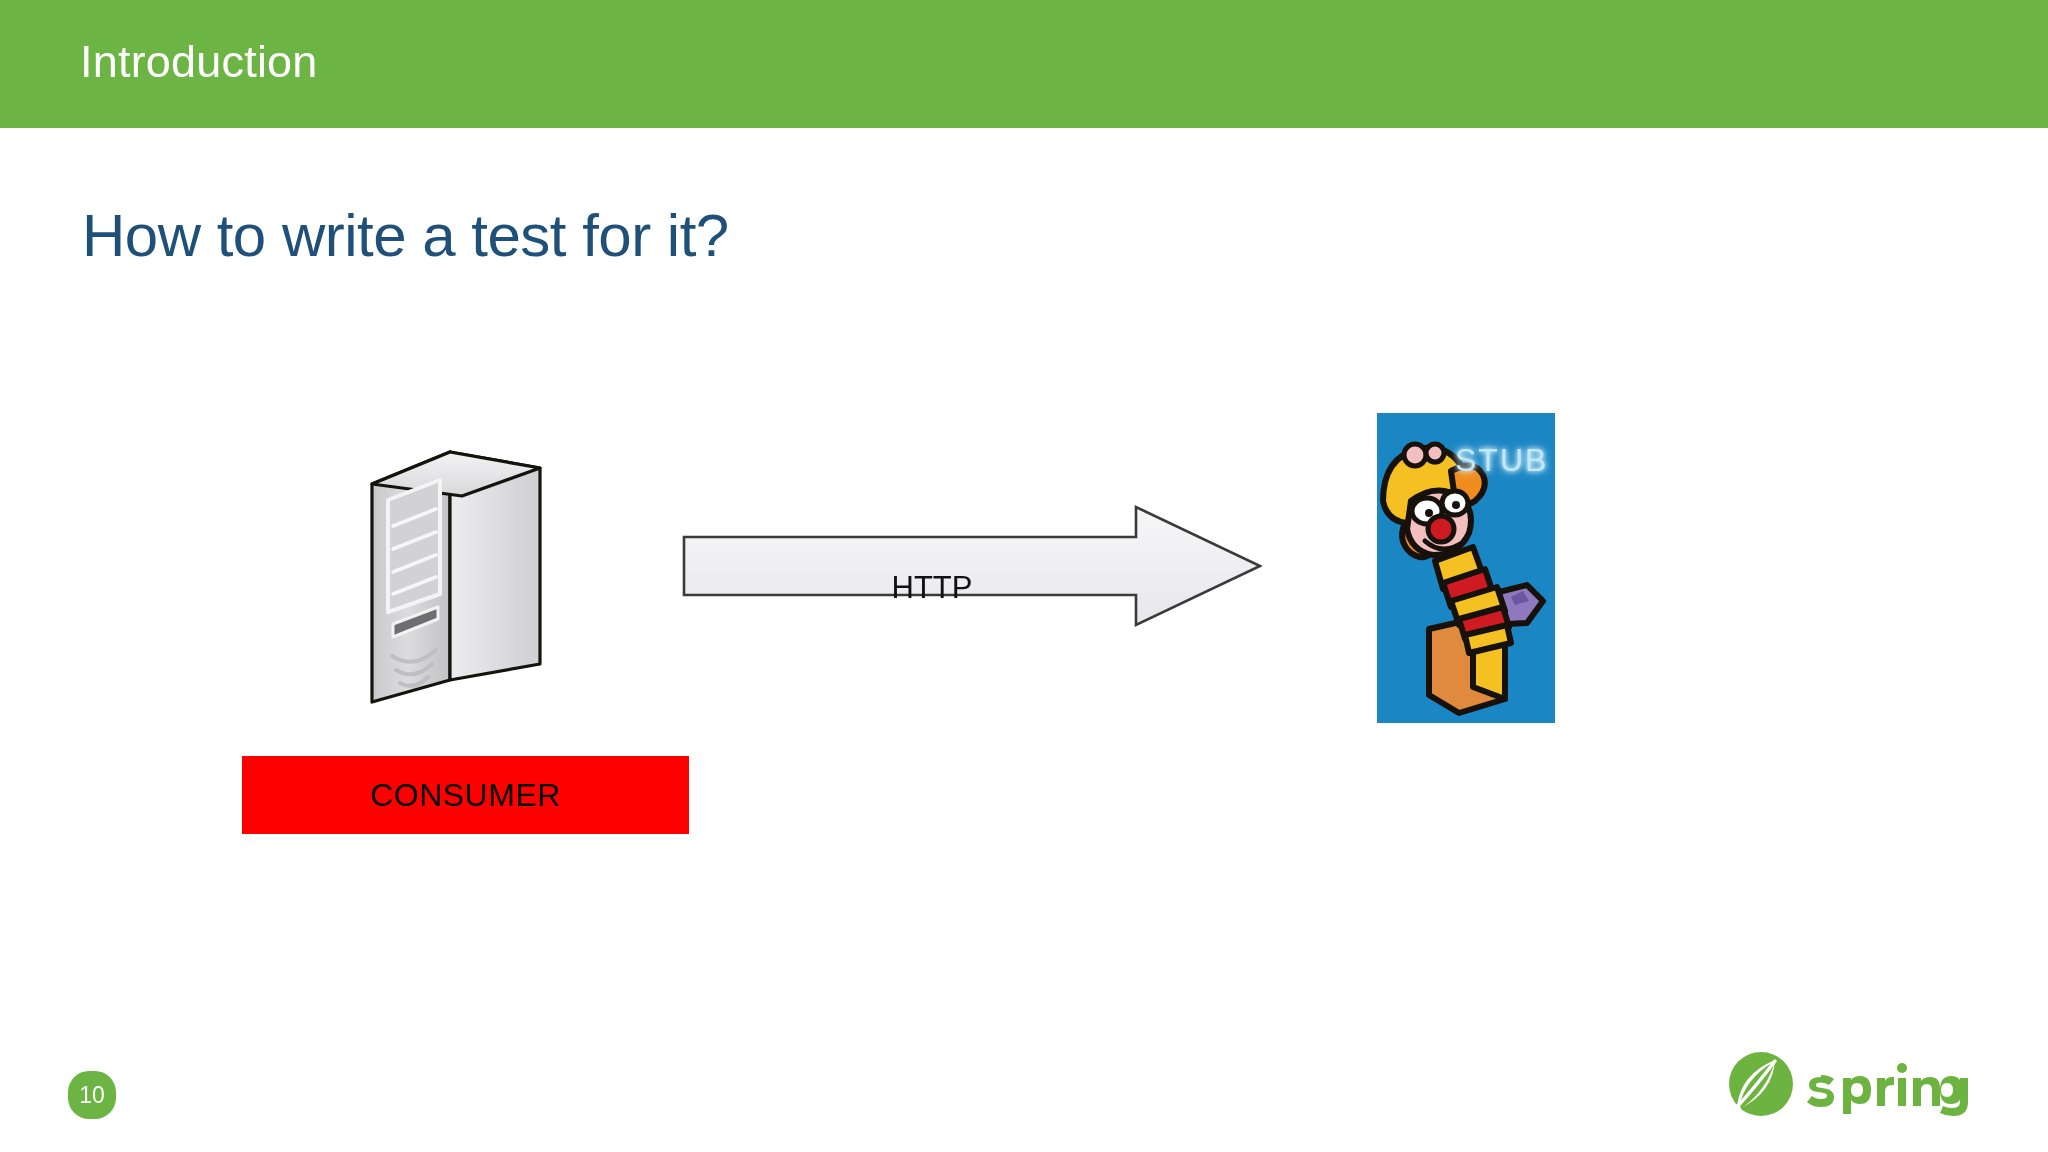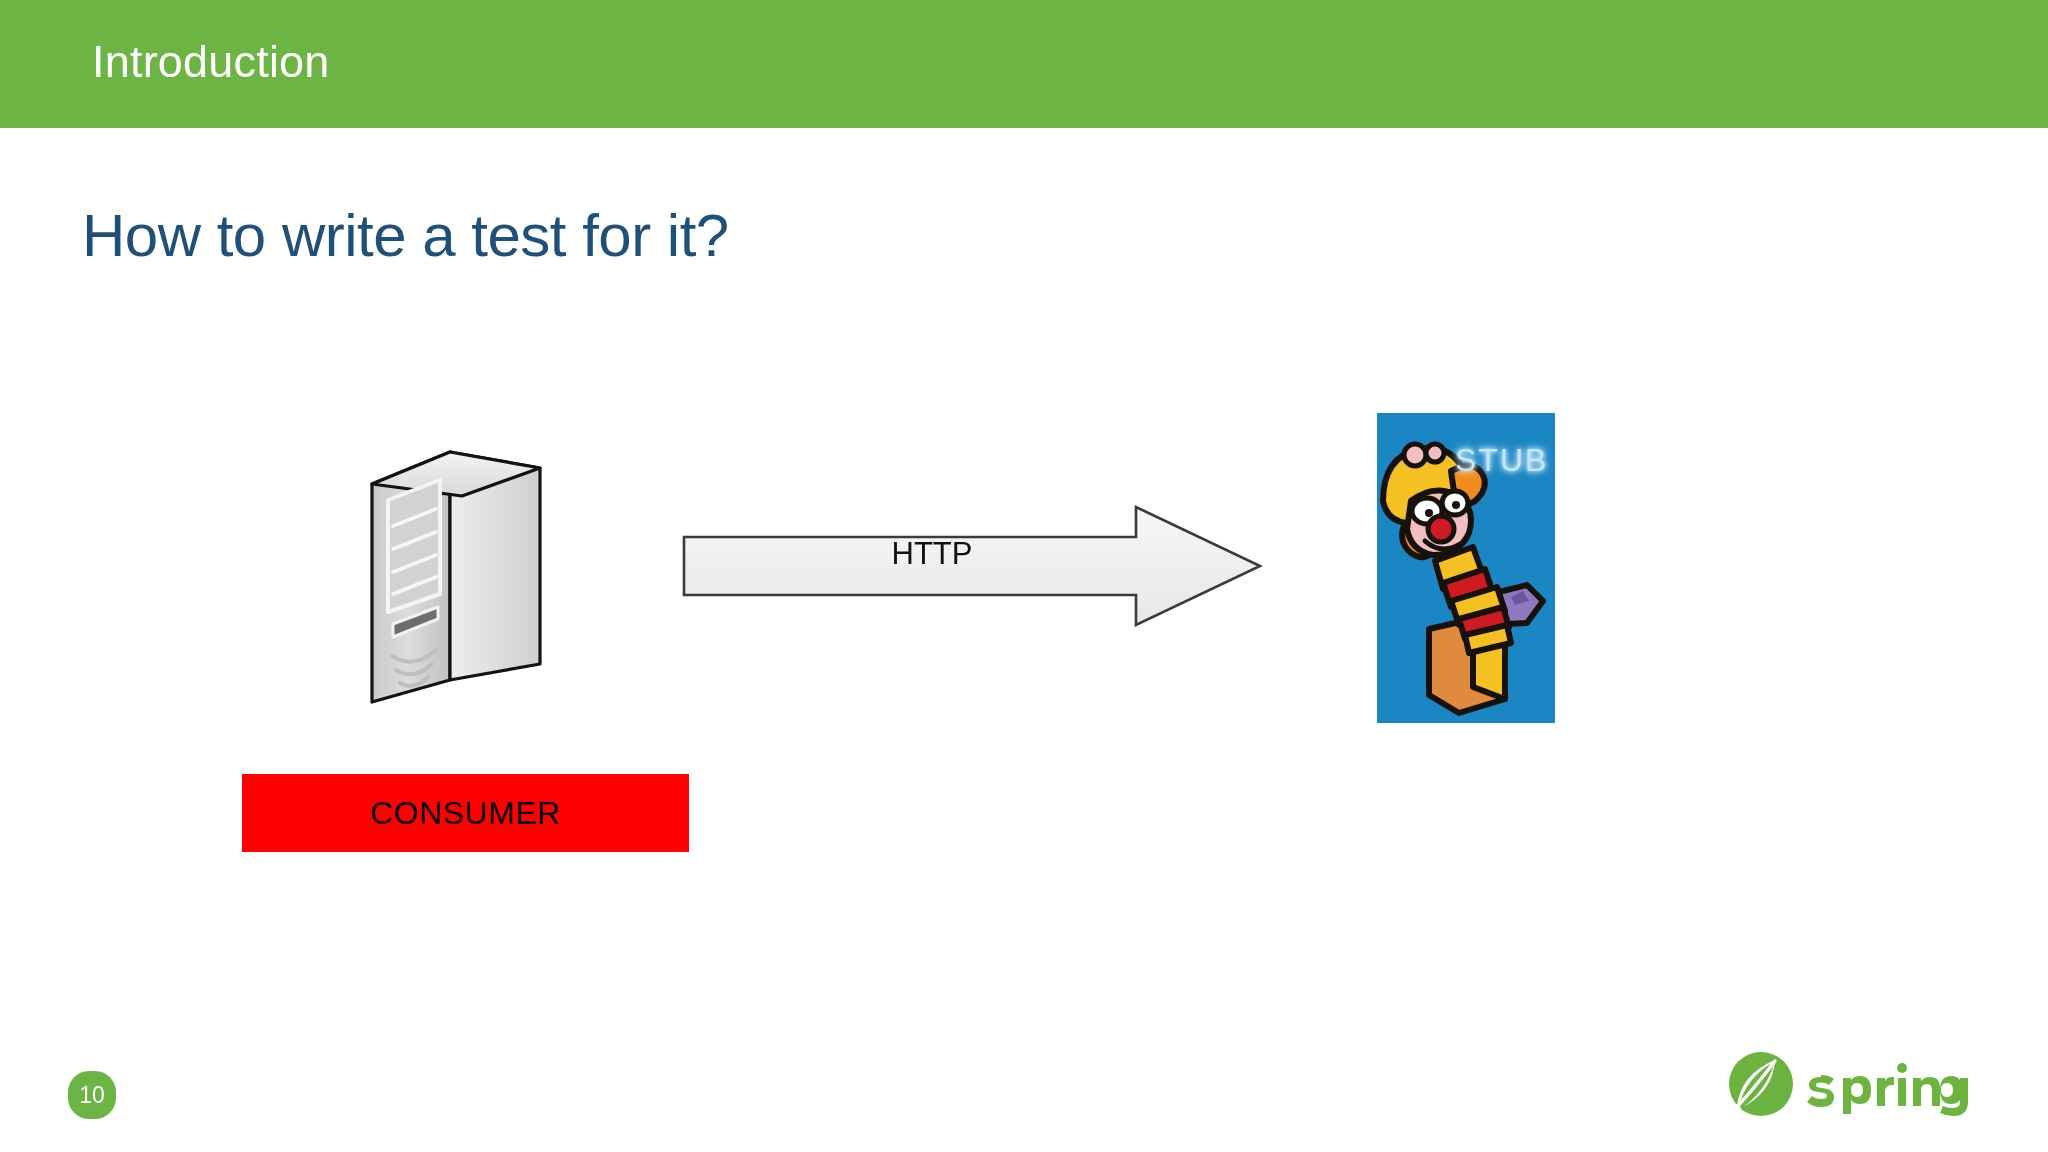--- a/index.html
+++ b/index.html
@@ -31,21 +31,20 @@
   .header-title {
     position: absolute;
     left: 80px;
     top: 34px;
     font-size: 45px;
     line-height: 56px;
     color: #FFFFFF;
     font-weight: 400;
     letter-spacing: 0.2px;
     white-space: nowrap;
-    margin-left: 12px;
   }
 
   
   .slide-heading {
     position: absolute;
     left: 82px;
     top: 200px;
     font-size: 60px;
     line-height: 72px;
     font-weight: normal;
@@ -69,21 +68,21 @@
     position: absolute;
     left: 682px;
     top: 504px;
     width: 580px;
     height: 124px;
   }
   .http-arrow svg { display: block; width: 100%; height: 100%; }
   .http-arrow-label {
     position: absolute;
     left: 682px;
-    top: 536px;
+    top: 570px;
     width: 500px;
     text-align: center;
     font-size: 31px;
     line-height: 36px;
     color: #111111;
     font-weight: 400;
   }
 
   
   .stub-image {
@@ -117,21 +116,21 @@
     align-items: center;
     justify-content: center;
   }
   .label-box .label-text {
     font-size: 32px;
     line-height: 38px;
     color: #000000;
     letter-spacing: 0.5px;
     font-weight: 400;
   }
-  .label-consumer { left: 242px; top: 774px; width: 447px; }
+  .label-consumer { left: 242px; top: 756px; width: 447px; }
   .label-producer { left: 1258px; top: 774px; width: 447px; }
 
   
   .page-number {
     position: absolute;
     left: 68px;
     top: 1071px;
     width: 48px;
     height: 48px;
     background: #6CB544;

